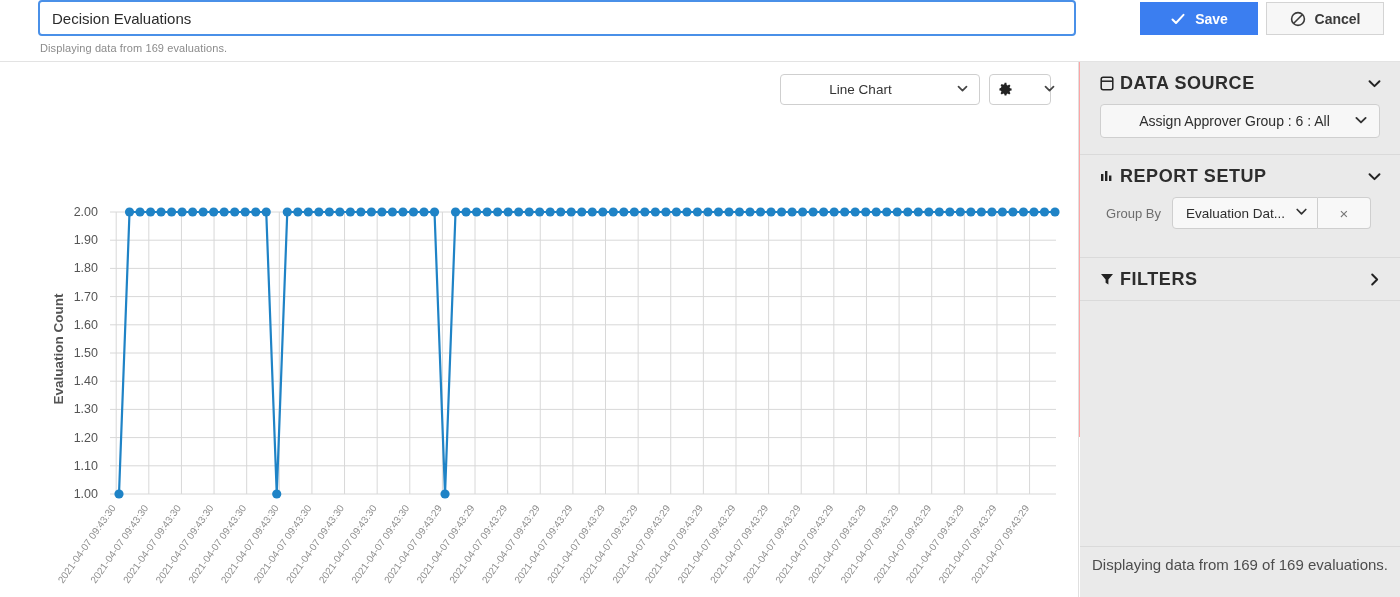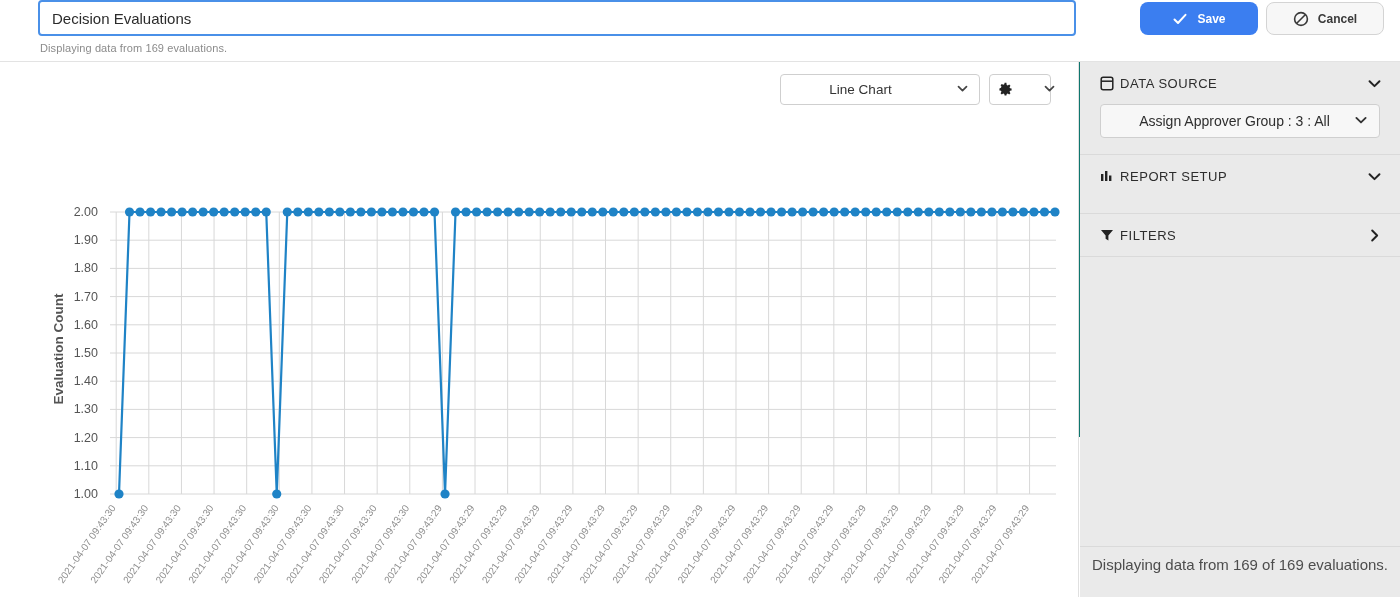--- a/index.html
+++ b/index.html
@@ -4,21 +4,21 @@
 <style>
   * { box-sizing: border-box; }
   html, body {
     margin: 0; padding: 0;
     width: 1400px; height: 597px;
     overflow: hidden;
     background: #ffffff;
     font-family: "Liberation Sans", sans-serif;
     -webkit-font-smoothing: antialiased;
   }
-  .app { position: relative; width: 1400px; height: 437px; background:#0f766e; }
+  .app { position: relative; width: 1400px; height: 437px; background:#fca5a5; }
 
   
   .topbar {
     position: absolute; top:0; left:0; width:1400px; height:62px;
     background:#fff; border-bottom:1px solid #e3e3e3;
   }
   .title-wrap { position:absolute; left:38px; top:0px; width:1038px; }
   .title-input {
     width: 1038px; height: 36px;
     border: 2px solid #4a90e8;
@@ -30,22 +30,22 @@
     outline: none;
   }
   .subtitle {
     position:absolute; left:40px; top:42px;
     font-size:11px; color:#8b8b8b;
     letter-spacing:.1px;
   }
   .topbtns { position:absolute; right:16px; top:2px; display:flex; gap:8px; }
   .btn {
     height:33px; display:flex; align-items:center; gap:9px;
-    padding: 0 20px; border-radius:8px;
-    font-size:12px; font-weight:bold;
+    padding: 0 20px; border-radius:0;
+    font-size:14px; font-weight:bold;
     cursor:pointer; user-select:none;
     border:1px solid transparent;
   }
   .btn-save { background:#3b7ef0; color:#fff; min-width:118px; justify-content:center; }
   .btn-cancel { background:#f7f7f7; color:#3a3a3a; border:1px solid #d4d4d4; min-width:118px; justify-content:center;}
   .ico { display:inline-flex; align-items:center; justify-content:center; }
 
   
   .chart-pane {
     position:absolute; left:0; top:62px; width:1079px; height:535px;
@@ -88,21 +88,21 @@
   .sec {
     border-bottom:1px solid #dadada;
     background:#eaeaea;
   }
   .sec-head {
     display:flex; align-items:center; height:42px; padding:0 18px 0 20px;
     cursor:pointer;
   }
   .sec-head .hicon { width:20px; display:flex; align-items:center; color:#222; }
   .sec-head .htext {
-    flex:1; font-size:13px; font-weight:normal; letter-spacing:.55px; color:#2d2d2d;
+    flex:1; font-size:18px; font-weight:bold; letter-spacing:.55px; color:#2d2d2d;
   }
   .sec-head .harrow { color:#222; display:flex; align-items:center; }
   .sec-body { padding: 0 18px 16px 20px; }
   .ds-select {
     width:280px; height:34px; background:#f7f7f7;
     border:1px solid #cfcfcf; border-radius:4px;
     display:flex; align-items:center; justify-content:space-between;
     padding:0 11px 0 14px; font-size:14px; color:#2e2e2e; cursor:pointer;
   }
   .ds-select .dst { flex:1; text-align:center; }
@@ -382,21 +382,21 @@
         </span>
         <span class="htext">DATA SOURCE</span>
         <span class="harrow">
           <svg width="15" height="15" viewBox="0 0 13 13">
               <path d="M2.2 4.5 L6.5 8.8 L10.8 4.5" stroke="#222" stroke-width="1.7" fill="none" stroke-linecap="round" stroke-linejoin="round"></path>
             </svg>
         </span>
       </div>
       <div class="sec-body">
         <div class="ds-select">
-          <span class="dst">Assign Approver Group : 3 : All</span>
+          <span class="dst">Assign Approver Group : 6 : All</span>
           <span class="chev">
             <svg width="14" height="14" viewBox="0 0 13 13">
                 <path d="M2.2 4.5 L6.5 8.8 L10.8 4.5" stroke="#333" stroke-width="1.7" fill="none" stroke-linecap="round" stroke-linejoin="round"></path>
               </svg>
           </span>
         </div>
       </div>
     </div>
 
     <div class="sec">
@@ -409,20 +409,34 @@
           </svg>
         </span>
         <span class="htext">REPORT SETUP</span>
         <span class="harrow">
           <svg width="15" height="15" viewBox="0 0 13 13">
               <path d="M2.2 4.5 L6.5 8.8 L10.8 4.5" stroke="#222" stroke-width="1.7" fill="none" stroke-linecap="round" stroke-linejoin="round"></path>
             </svg>
         </span>
       </div>
       <div class="sec-body">
+        <div class="field-row">
+          <div class="field-label">Group By</div>
+          <div class="field-ctrl group-ctrl">
+            <span>Evaluation Dat...</span>
+            <span class="chev">
+              <svg width="13" height="13" viewBox="0 0 13 13">
+                  <path d="M2.2 4.5 L6.5 8.8 L10.8 4.5" stroke="#333" stroke-width="1.7" fill="none" stroke-linecap="round" stroke-linejoin="round"></path>
+                </svg>
+            </span>
+          </div>
+          <div class="clear-btn">
+            <span>×</span>
+          </div>
+        </div>
       </div>
     </div>
 
     <div class="sec">
       <div class="sec-head">
         <span class="hicon">
           <svg width="14" height="14" viewBox="0 0 14 14">
               <path d="M1 2 L13 2 L8.4 7.4 L8.4 12.4 L5.6 10.8 L5.6 7.4 Z" fill="#222"></path>
             </svg>
         </span>

